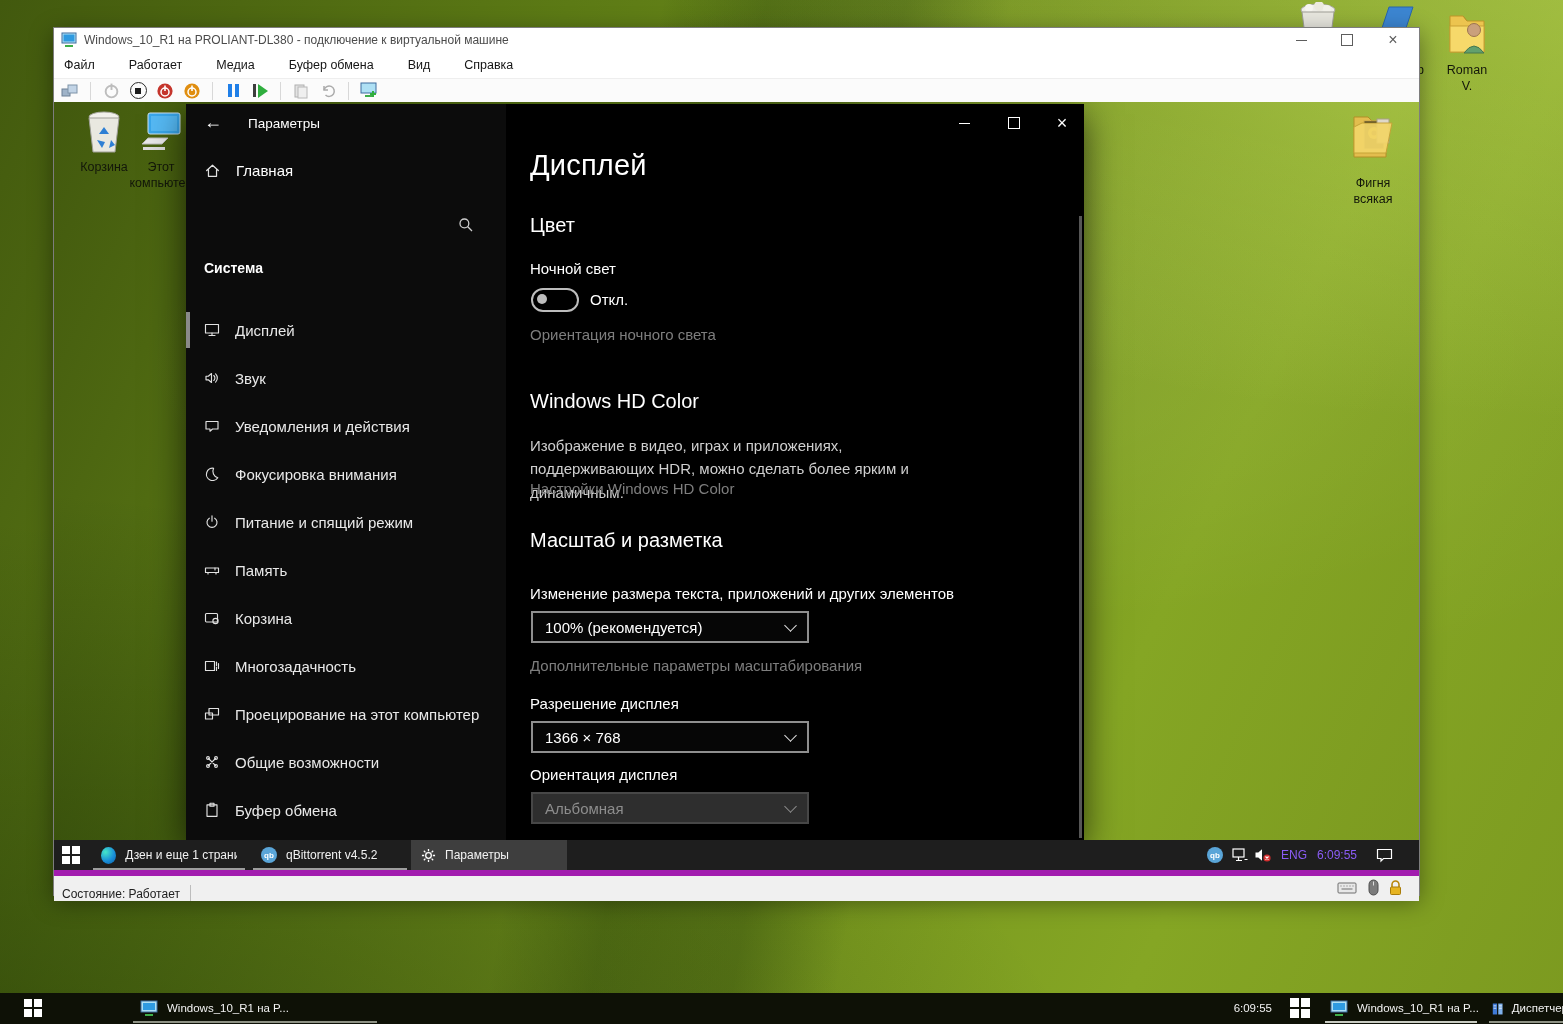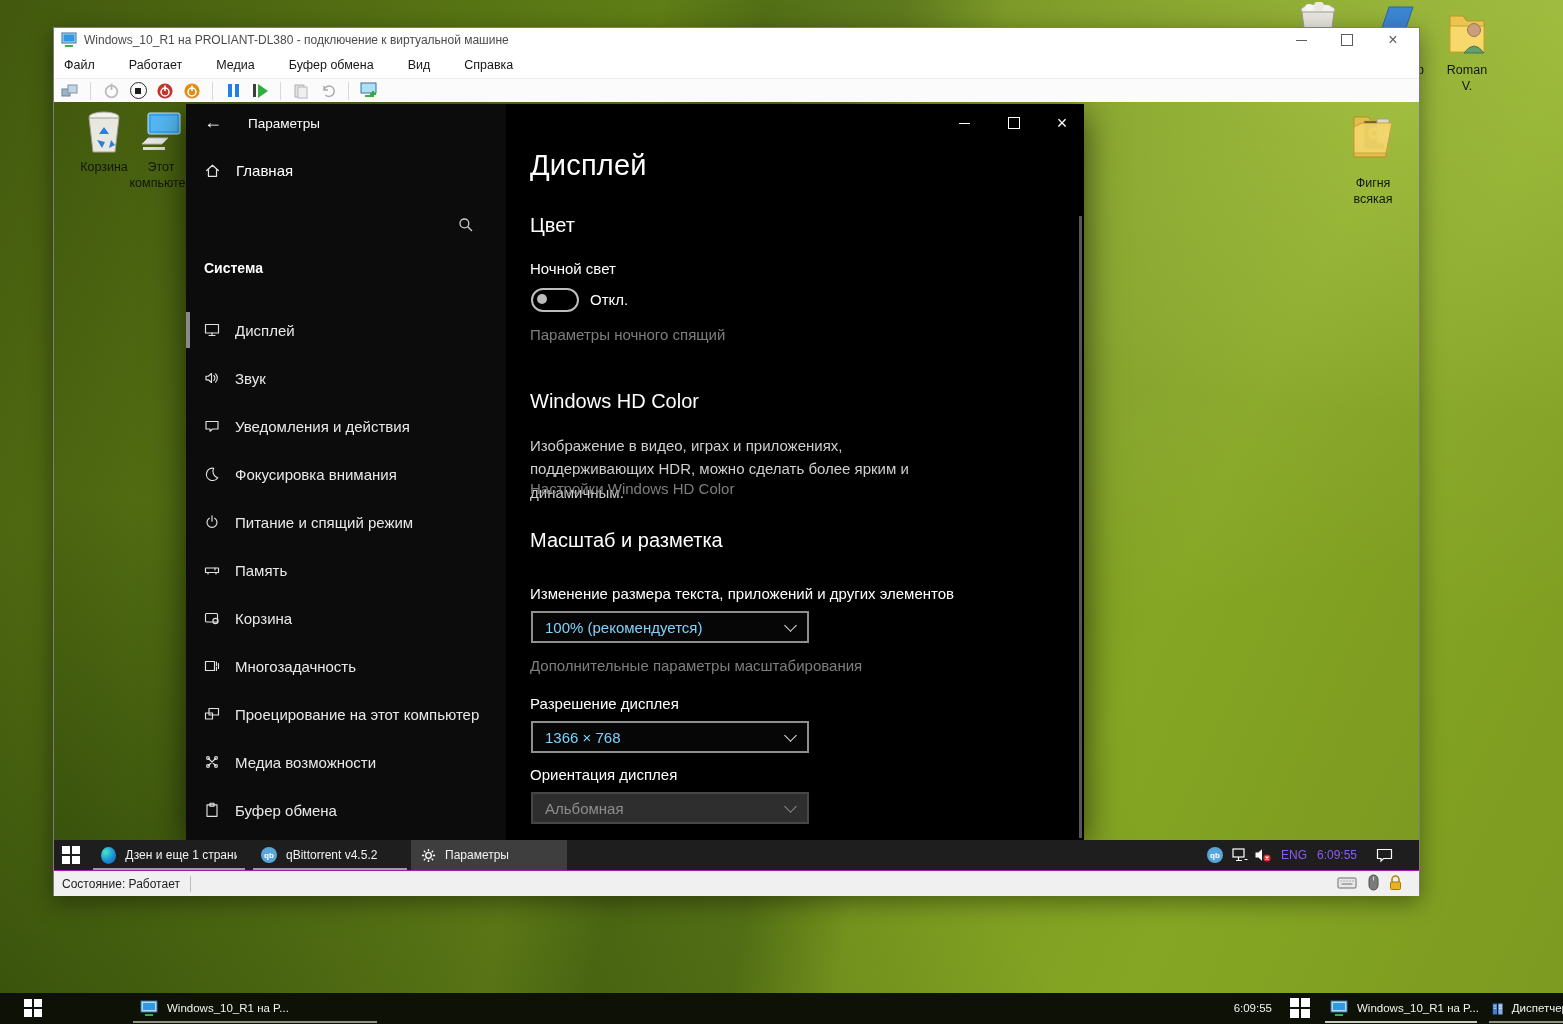--- a/index.html
+++ b/index.html
@@ -30,40 +30,40 @@
   .set-win{background:#000;color:#fff;box-shadow:0 10px 34px rgba(0,0,0,.65)}
   .set-side{background:#0c0c0c}
   .nav-item{left:0;width:320px;height:48px;display:flex;align-items:center;gap:15px;
             padding-left:18px;box-sizing:border-box;font-size:15px;color:#e9e9e9;cursor:pointer}
   svg.si{fill:none;stroke:#e2e2e2;stroke-width:1.15;stroke-linecap:round;stroke-linejoin:round;flex:0 0 auto}
   .h1{font-size:29px;font-weight:300;letter-spacing:.2px}
   .h2{font-size:20px;font-weight:400}
   .lbl{font-size:15px}
   .dim{color:#7e7e7e;font-size:15px}
   .desc{font-size:15px;line-height:1.55;color:#cfcfcf}
-  .combo{width:278px;height:32px;border:2px solid #8f8f8f;background:#060606;color:#7dd3fc;font-size:15px;
+  .combo{width:278px;height:32px;border:2px solid #8f8f8f;background:#060606;color:#ffffff;font-size:15px;
          display:flex;align-items:center;justify-content:space-between;padding:0 12px;box-sizing:border-box;cursor:pointer}
   .combo .chev{width:8px;height:8px;border-right:1.5px solid #e8e8e8;border-bottom:1.5px solid #e8e8e8;
                transform:rotate(45deg);margin-top:-4px}
   .combo.disabled{background:#2e2e2e;border-color:#474747;color:#8d8d8d;cursor:default}
   .combo.disabled .chev{border-color:#8d8d8d}
   .toggle{width:44px;height:20px;border:2px solid #bdbdbd;border-radius:12px;position:relative;cursor:pointer}
   .toggle .knob{position:absolute;left:4px;top:4px;width:10px;height:10px;border-radius:50%;background:#bdbdbd}
   .searchbox{width:286px;height:32px;box-sizing:border-box;border:2px solid #7f7f7f;background:#0b0b0b;
              color:#e8e8e8;font-size:15px;padding:0 34px 0 12px;font-family:"Liberation Sans",sans-serif}
   .searchbox::placeholder{color:#9c9c9c}
   .swc{width:32px;height:30px;display:flex;align-items:center;justify-content:center;color:#fff;cursor:pointer}
   
   .vm-task{background:#1e1e1e}
   .task-btn{display:flex;align-items:center;gap:9px;font-size:12px;color:#f2f2f2;height:30px;
             padding:0 10px;box-sizing:border-box;cursor:pointer;position:absolute;top:0}
   .task-under{position:absolute;bottom:0;height:2px;background:#9d9d9d}
   .tray-txt{color:#8b5cf6;font-size:12px;line-height:30px}
   
-  .statusbar{background:#f0f0f0;border-top:1px solid #a21caf;font-size:12px;color:#202020;display:flex;align-items:center}
+  .statusbar{background:#f0f0f0;border-top:6px solid #a21caf;font-size:12px;color:#202020;display:flex;align-items:flex-end}
   .host-task{background:#0e1106}
   .htext{color:#f2f2f2;font-size:11.5px;line-height:31px;white-space:nowrap}
   .start-grid{display:grid;grid-template-columns:8px 8px;grid-template-rows:8px 8px;gap:2px}
   .start-grid div{background:#fff}
   .edge-ic{width:17px;height:17px;border-radius:50%;
            background:radial-gradient(circle at 30% 30%,#45e6c8,#1a8fd8 55%,#0b5fa8)}
   .qb-ic{width:16px;height:16px;border-radius:50%;background:#5aa5d8;color:#fff;font-size:8px;font-weight:bold;
          display:flex;align-items:center;justify-content:center}
 </style>
 </head>
@@ -315,21 +315,21 @@
         <span>Проецирование на этот компьютер</span>
       </div>
       <div class="ab nav-item" style="top:634px">
         <svg class="si" width="16" height="16" viewBox="0 0 16 16">
             <path d="M4.5 4.5l7 7 M11.5 4.5l-7 7"></path>
             <circle cx="4" cy="4" r="1.4"></circle>
             <circle cx="12" cy="4" r="1.4"></circle>
             <circle cx="4" cy="12" r="1.4"></circle>
             <circle cx="12" cy="12" r="1.4"></circle>
           </svg>
-        <span>Медиа возможности</span>
+        <span>Общие возможности</span>
       </div>
       <div class="ab nav-item" style="top:682px">
         <svg class="si" width="16" height="16" viewBox="0 0 16 16">
             <rect x="3" y="2.8" width="10" height="11.5"></rect>
             <rect x="6" y="1.2" width="4" height="3"></rect>
           </svg>
         <span>Буфер обмена</span>
       </div>
 
       <span class="swc ab" style="left:762px;top:4px">
@@ -341,21 +341,21 @@
       <span class="swc ab" style="left:860px;top:4px;font-size:18px">×</span>
 
       <div class="ab h1" style="left:344px;top:45px">Дисплей</div>
 
       <div class="ab h2" style="left:344px;top:110px">Цвет</div>
       <div class="ab lbl" style="left:344px;top:156px">Ночной свет</div>
       <div class="toggle ab" style="left:345px;top:184px">
           <span class="knob"></span>
         </div>
       <div class="ab lbl" style="left:404px;top:187px">Откл.</div>
-      <div class="ab dim" style="left:344px;top:222px">Параметры ночного спящий</div>
+      <div class="ab dim" style="left:344px;top:222px">Ориентация ночного света</div>
 
       <div class="ab h2" style="left:344px;top:286px">Windows HD Color</div>
       <div class="ab desc" style="left:344px;top:330px;width:440px">Изображение в видео, играх и приложениях, поддерживающих HDR, можно сделать более ярким и динамичным.</div>
       <div class="ab dim" style="left:344px;top:376px">Настройки Windows HD Color</div>
 
       <div class="ab h2" style="left:344px;top:425px">Масштаб и разметка</div>
       <div class="ab lbl" style="left:344px;top:481px">Изменение размера текста, приложений и других элементов</div>
       <div class="combo ab" style="left:345px;top:507px">
         <span>100% (рекомендуется)</span>
         <span class="chev"></span>

